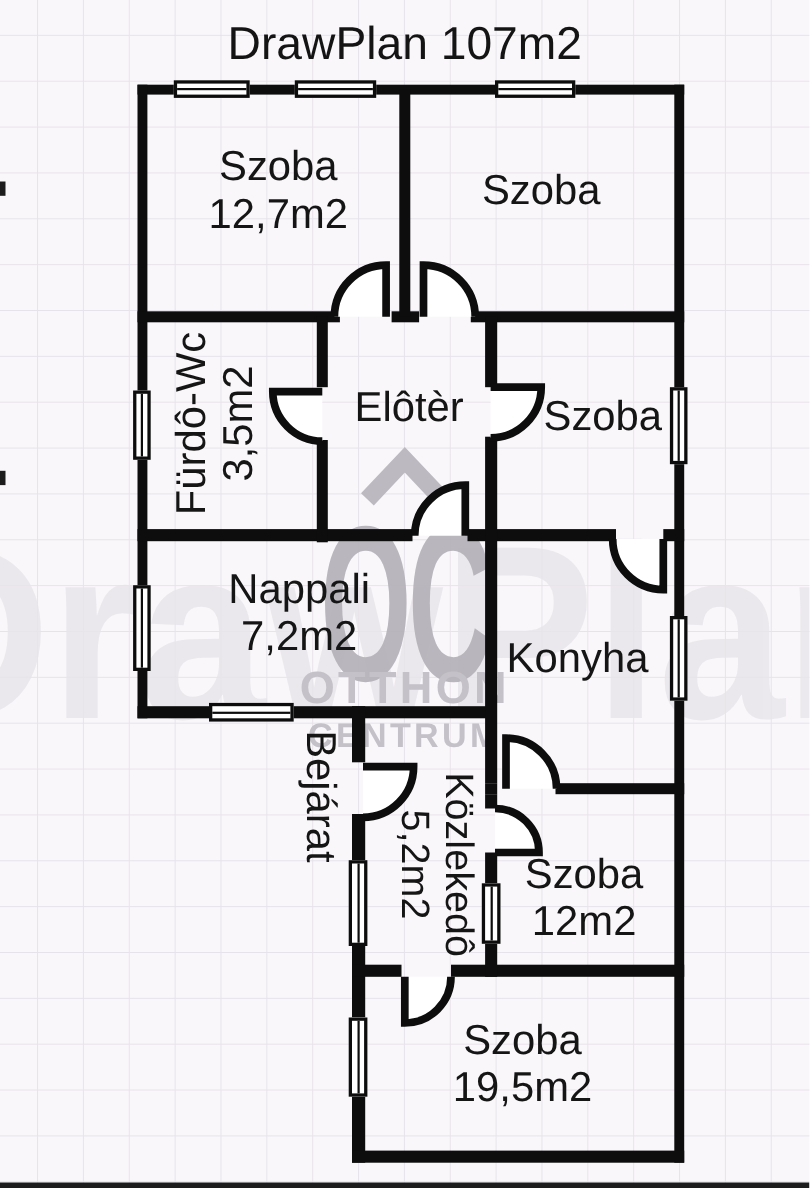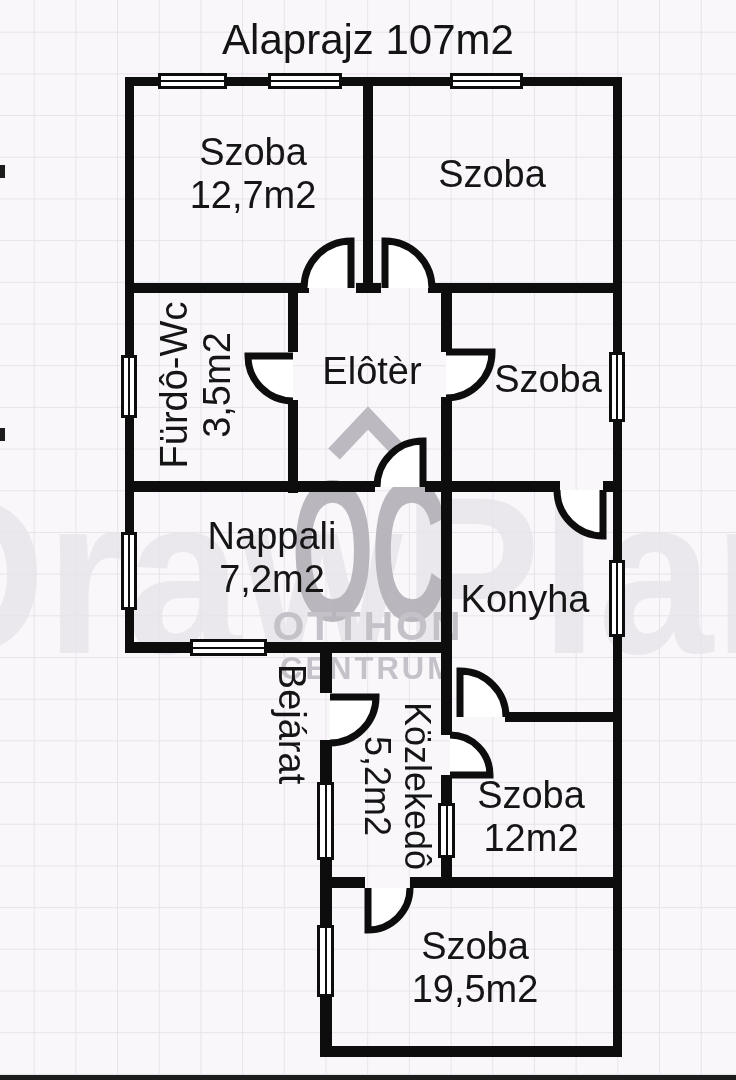--- a/index.html
+++ b/index.html
@@ -123,21 +123,21 @@
       <path d="M446,352 L492,352 A46,46 0 0 1 446,398"></path>
       <path d="M423,487 L423,441 A46,46 0 0 0 377,487"></path>
       <path d="M603,490 L603,536 A46,46 0 0 1 557,490"></path>
       <path d="M330,697 L376,697 A46,46 0 0 1 330,743"></path>
       <path d="M460,717 L460,671 A46,46 0 0 1 506,717"></path>
       <path d="M450,775 L490,775 A40,40 0 0 0 450,735"></path>
       <path d="M368,888 L368,930 A42,42 0 0 0 410,888"></path>
     </g>
   </svg>
 
-  <div id="title">Alaprajz 107m2</div>
+  <div id="title">DrawPlan 107m2</div>
 
   <div class="rl" style="left:253px;top:174px">
     <div>Szoba</div>
     <div>12,7m2</div>
   </div>
   <div class="rl" style="left:492px;top:174px">
     <div>Szoba</div>
   </div>
   <div class="rl rot-ccw" style="left:196px;top:385px">
     <div>Fürdô-Wc</div>

